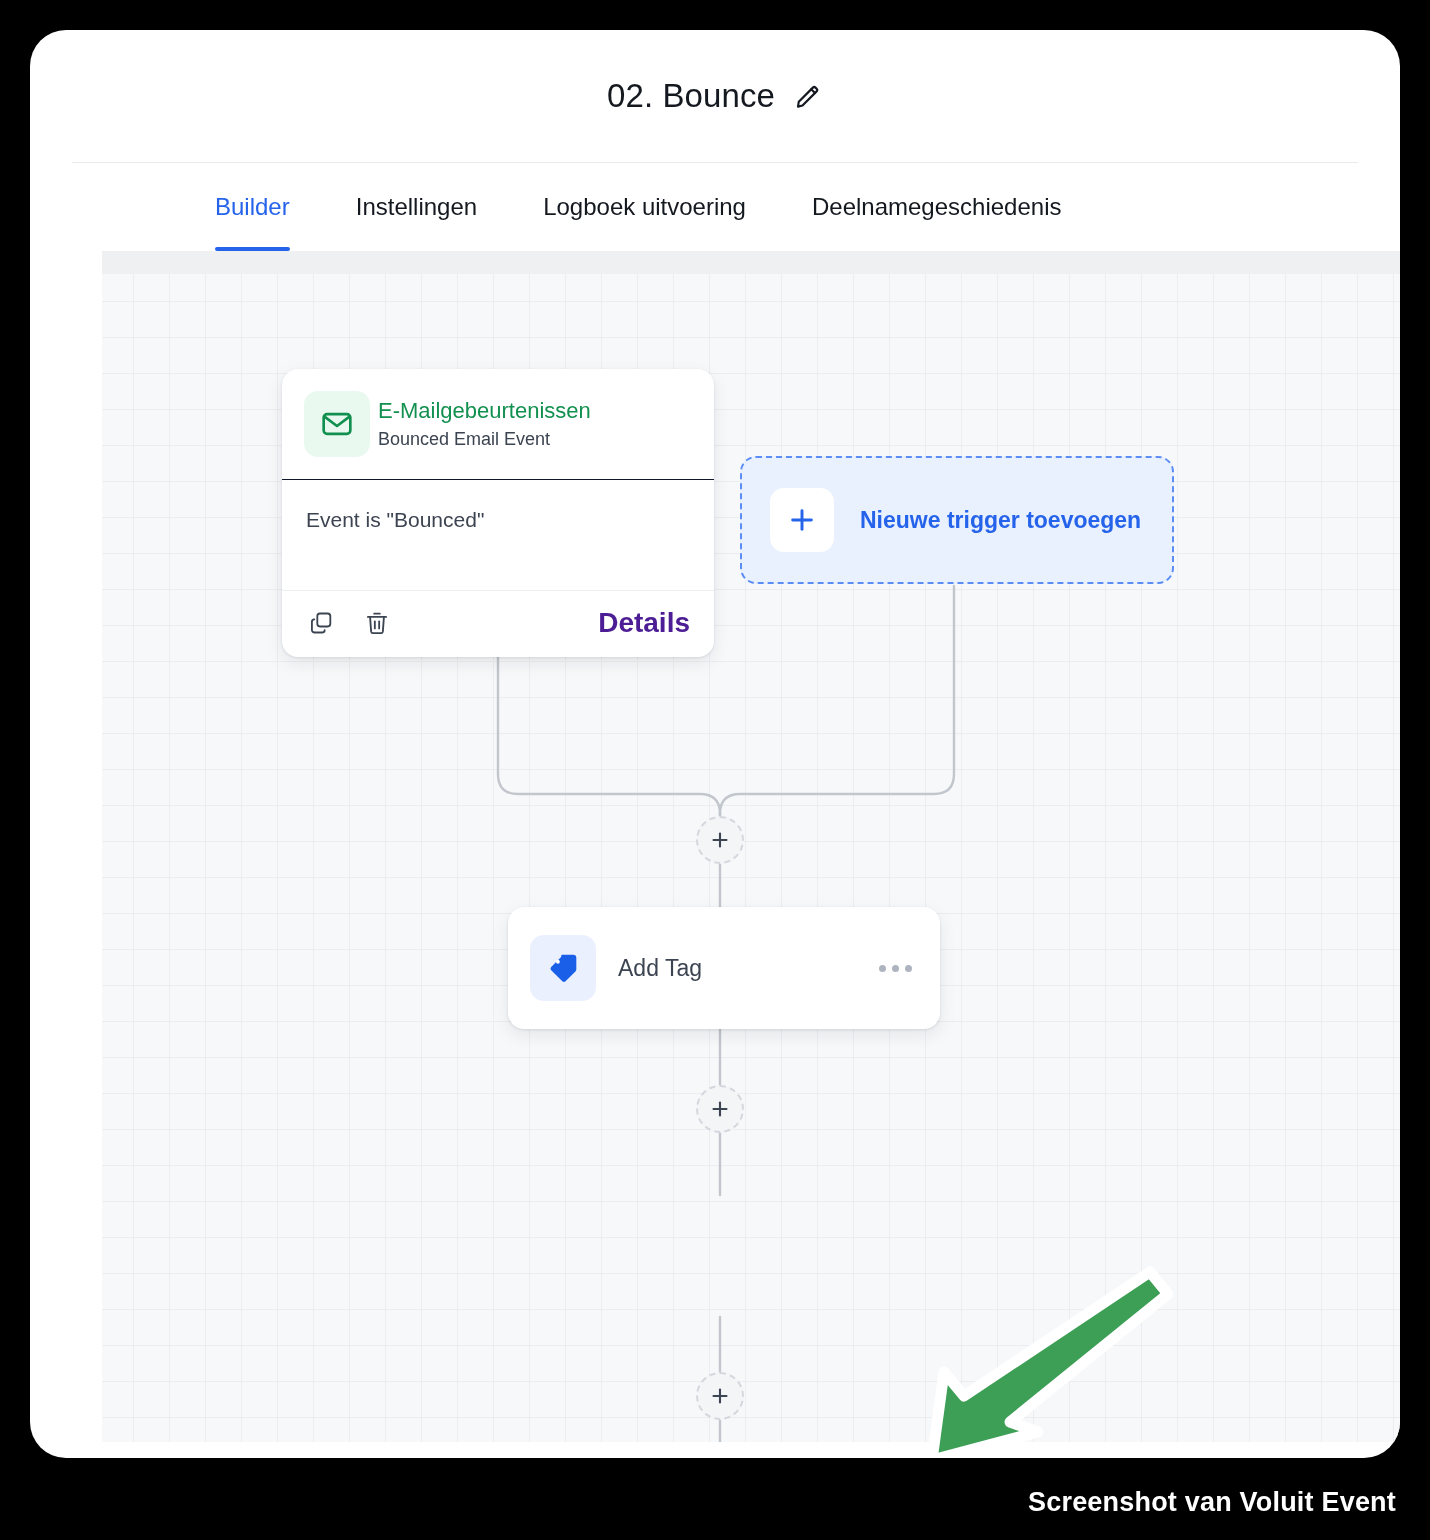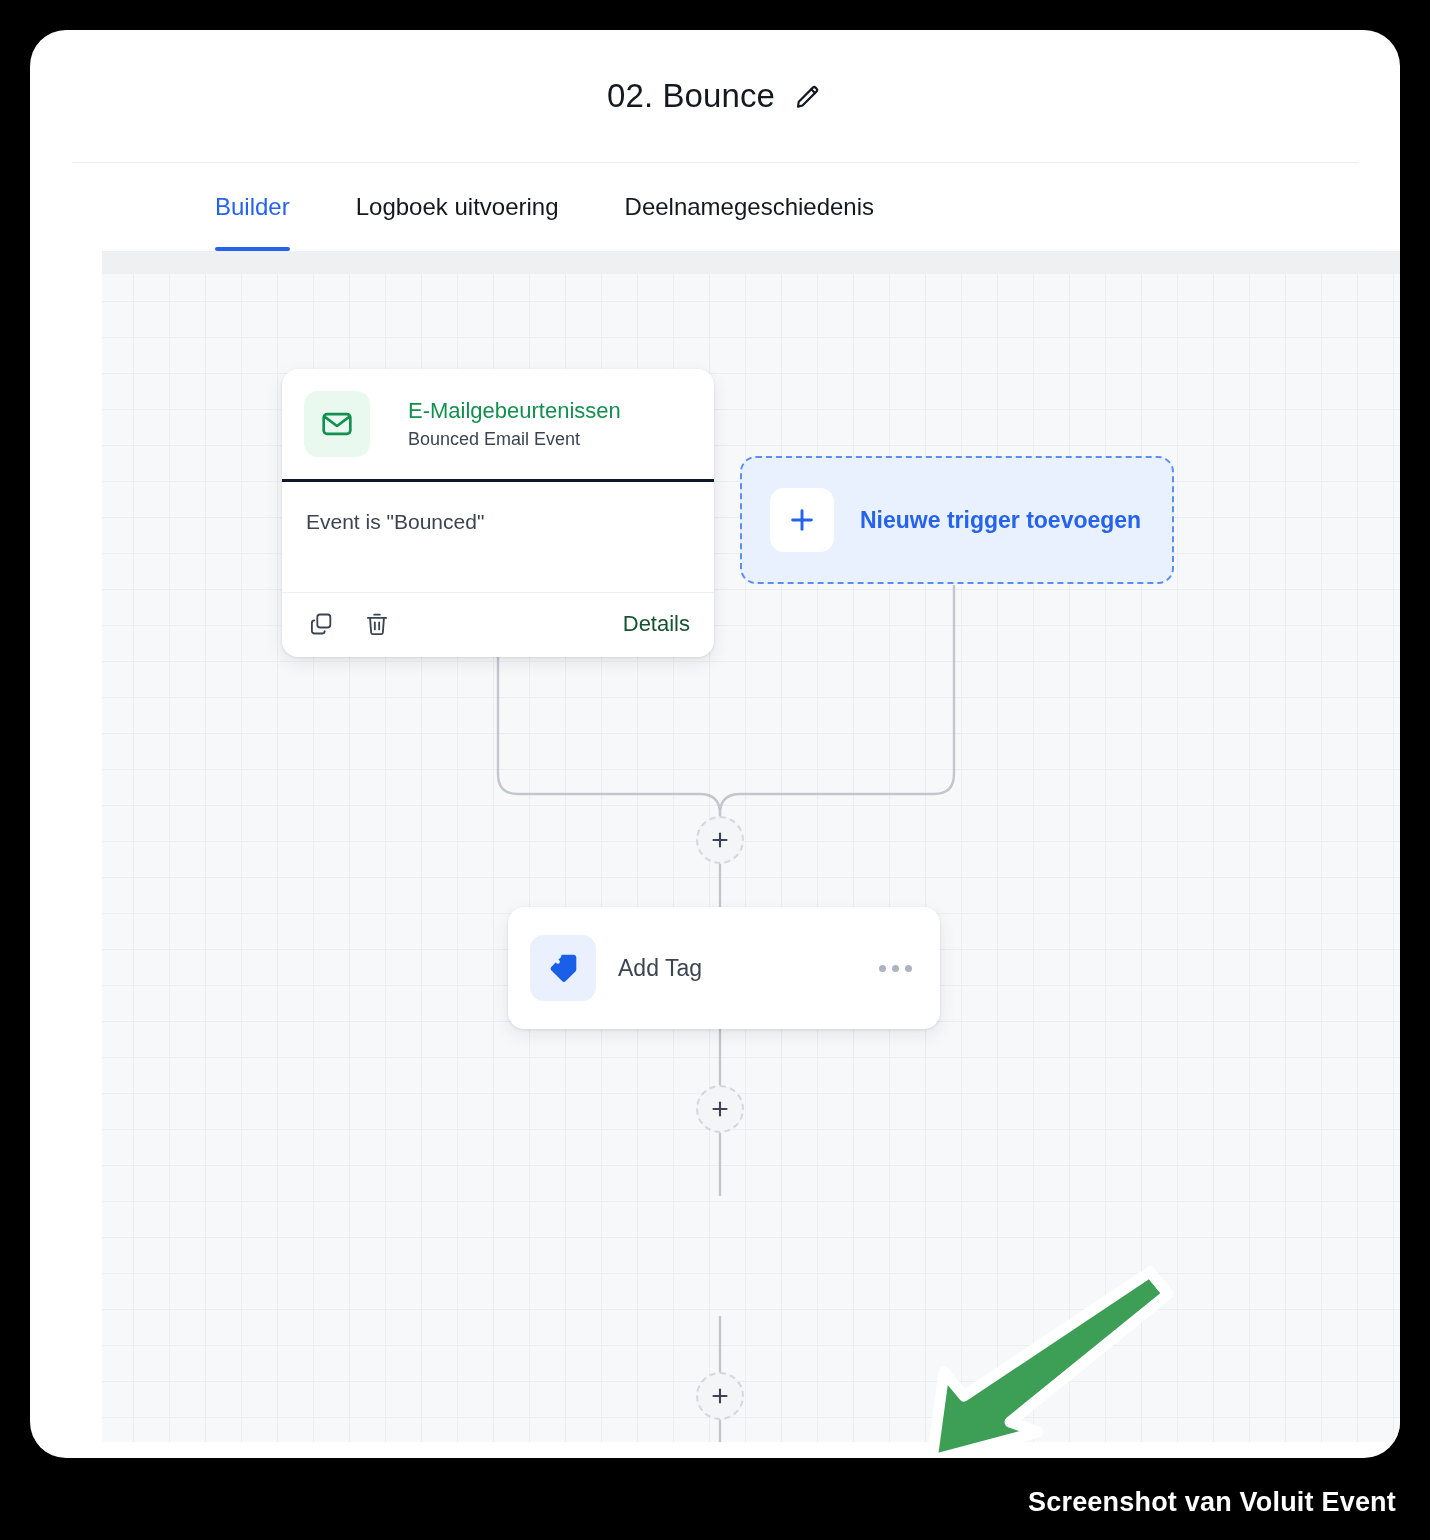--- a/index.html
+++ b/index.html
@@ -145,23 +145,23 @@
     top: 95px;
     width: 432px;
     background: #ffffff;
     border-radius: 16px;
     box-shadow: 0 1px 3px rgba(16,24,40,.10), 0 6px 18px rgba(16,24,40,.08);
     overflow: hidden;
   }
   .tc-head {
     display: flex;
     align-items: center;
-    gap: 38px;
+    gap: 8px;
     padding: 22px 24px 22px 22px;
-    border-bottom: 3px solid #0f172a;
+    border-bottom: 1px solid #0f172a;
   }
   .icon-tile {
     width: 66px; height: 66px;
     border-radius: 14px;
     display: flex; align-items: center; justify-content: center;
     flex: 0 0 auto;
   }
   .icon-tile.green { background: #e9f9ef; }
   .icon-tile.blue  { background: #eaf0fe; }
   .tc-titles { display: flex; flex-direction: column; gap: 5px; }
@@ -189,23 +189,23 @@
     padding: 16px 24px 18px 24px;
   }
   .tc-foot-icons { display: flex; align-items: center; gap: 26px; }
   .ic-btn {
     width: 30px; height: 30px;
     display: inline-flex; align-items: center; justify-content: center;
     cursor: pointer;
   }
   .tc-details {
     margin-left: auto;
-    font-size: 22px;
-    font-weight: 400;
-    color: #14532d;
+    font-size: 28px;
+    font-weight: 700;
+    color: #4c1d95;
     cursor: pointer;
   }
 
   
   .add-trigger {
     position: absolute;
     left: 638px;
     top: 182px;
     width: 434px;
     height: 128px;
@@ -315,20 +315,23 @@
           <path d="M4 20.5 L4.6 16.6 L15.9 5.3 C16.5 4.7 17.4 4.7 18 5.3 L18.9 6.2 C19.5 6.8 19.5 7.7 18.9 8.3 L7.6 19.6 L4 20.5 Z"></path>
           <path d="M14.6 6.6 L17.6 9.6"></path>
         </svg>
       </span>
     </div>
     <div class="header-rule"></div>
 
     <div class="tabs">
       <div class="tab active">
         <span>Builder</span>
+      </div>
+      <div class="tab">
+        <span>Instellingen</span>
       </div>
       <div class="tab">
         <span>Logboek uitvoering</span>
       </div>
       <div class="tab">
         <span>Deelnamegeschiedenis</span>
       </div>
     </div>
 
     <div class="canvas-wrap">

